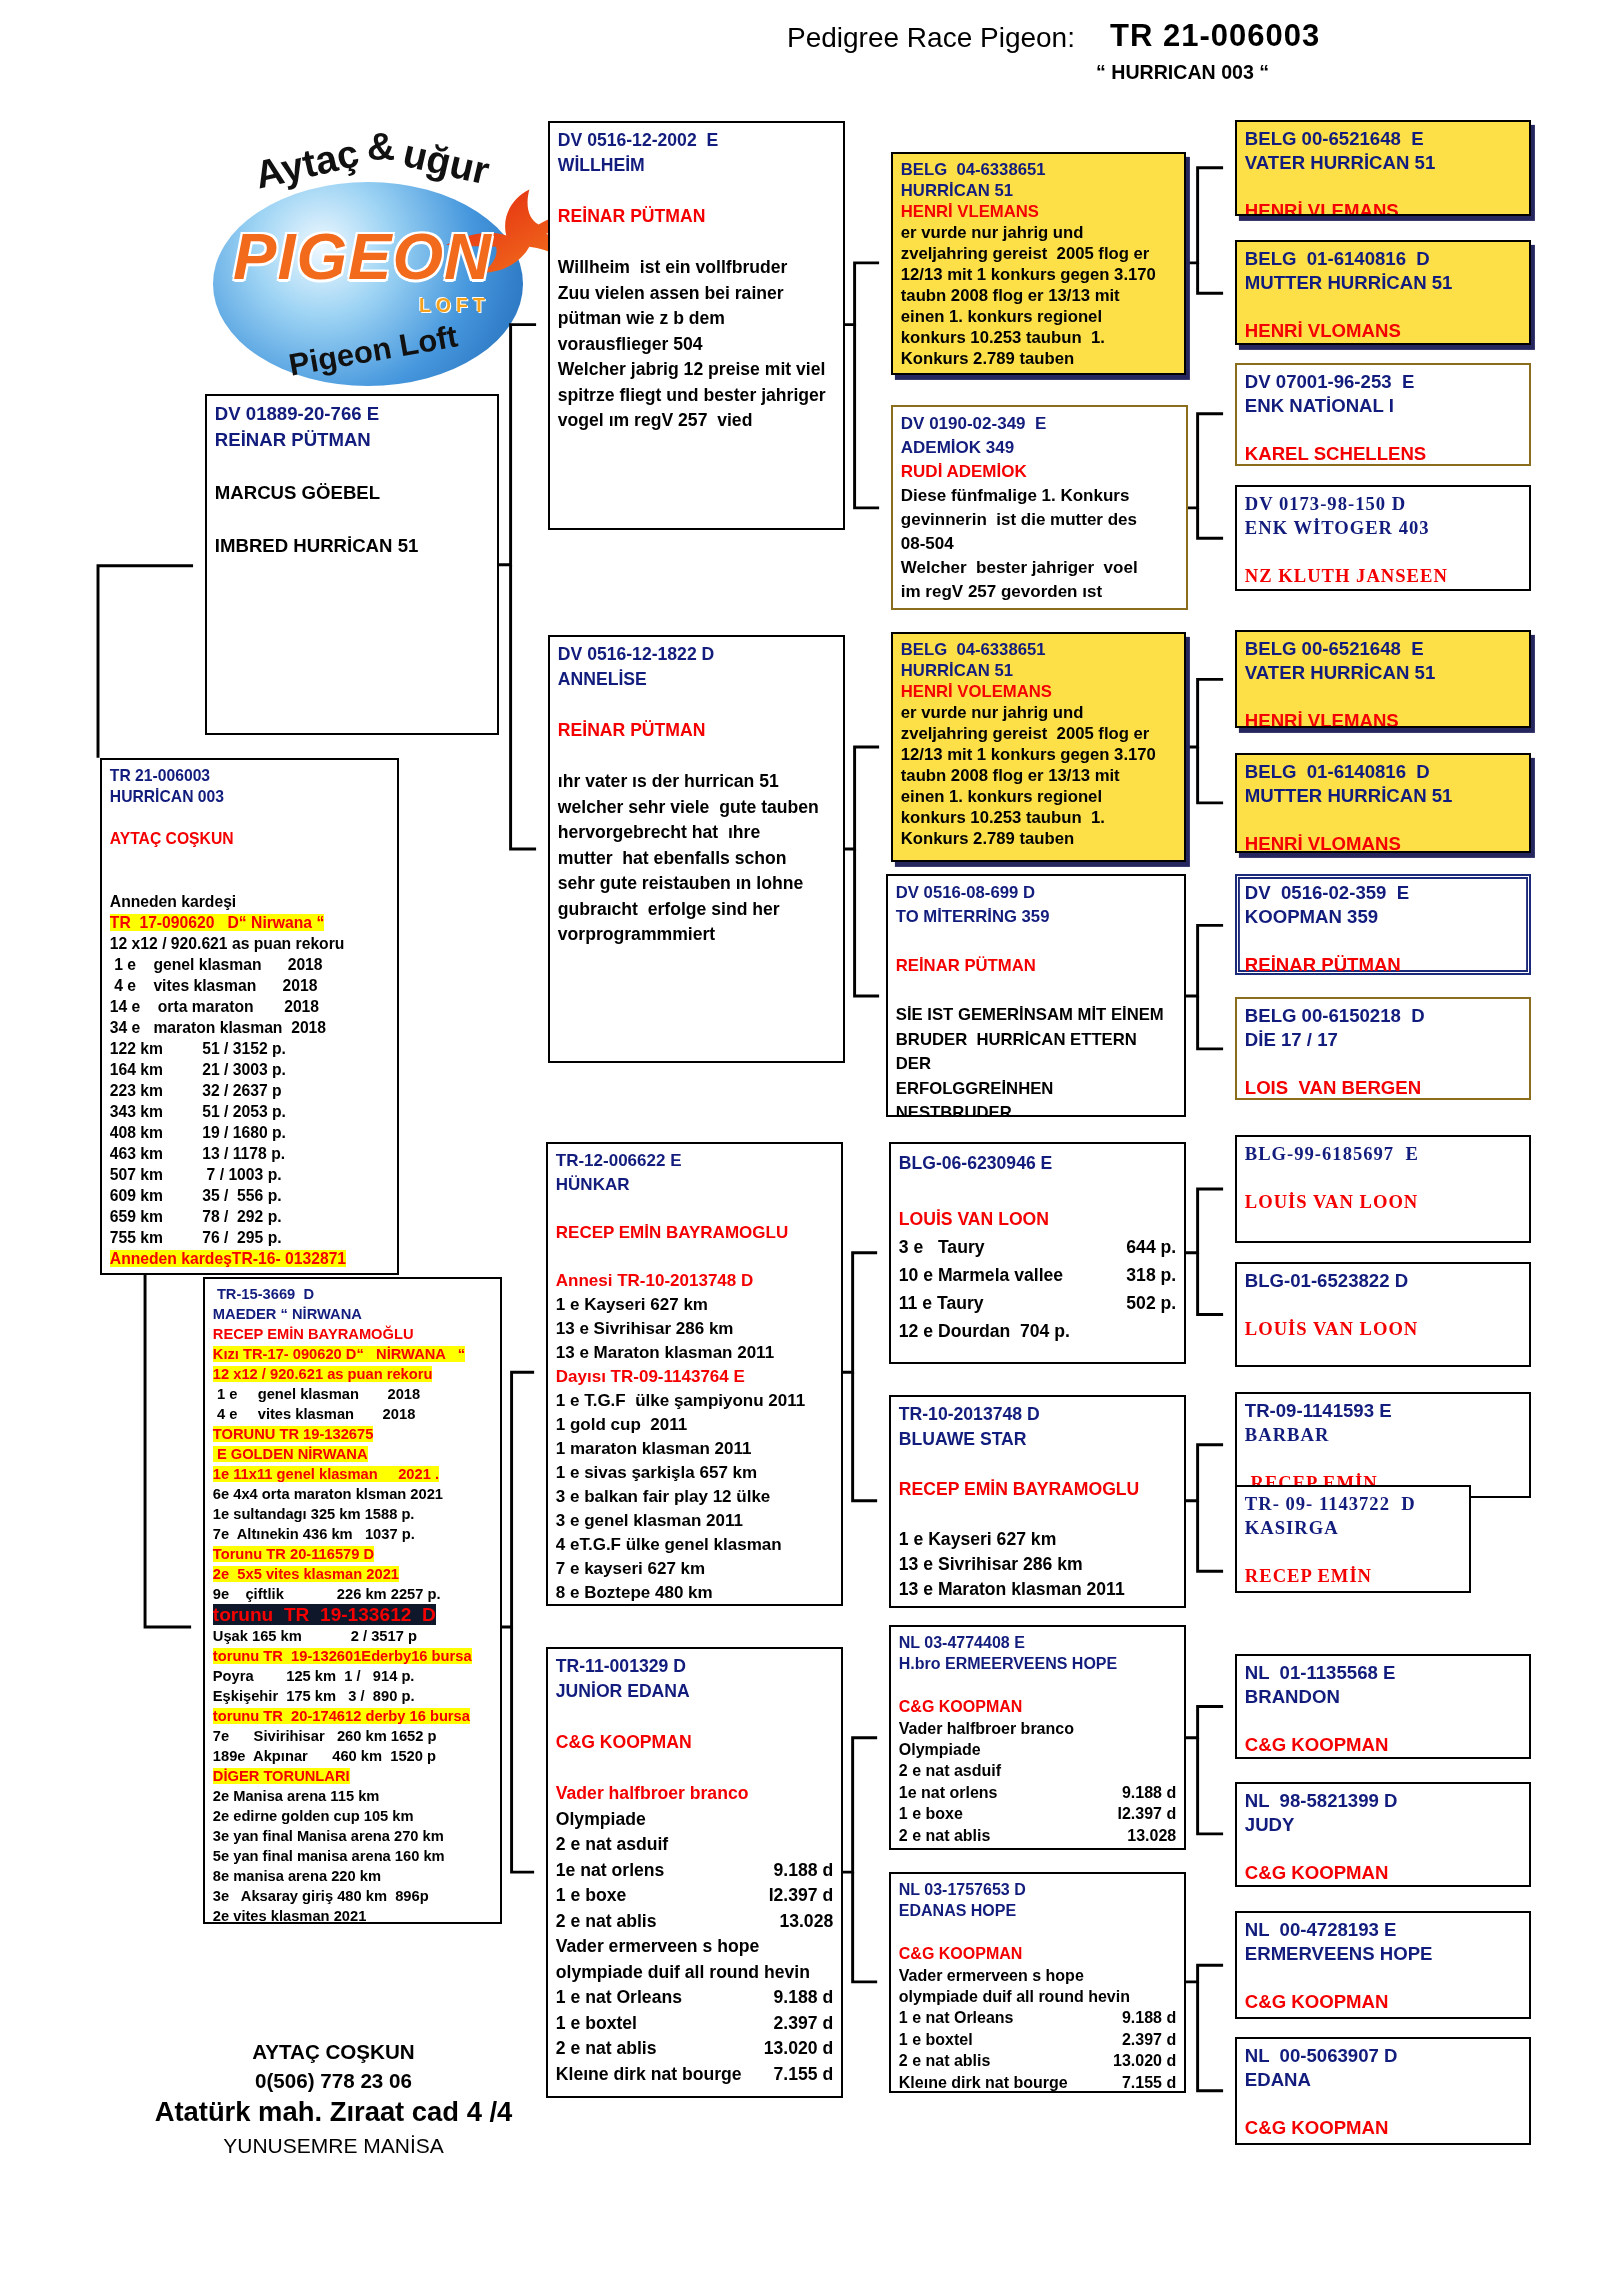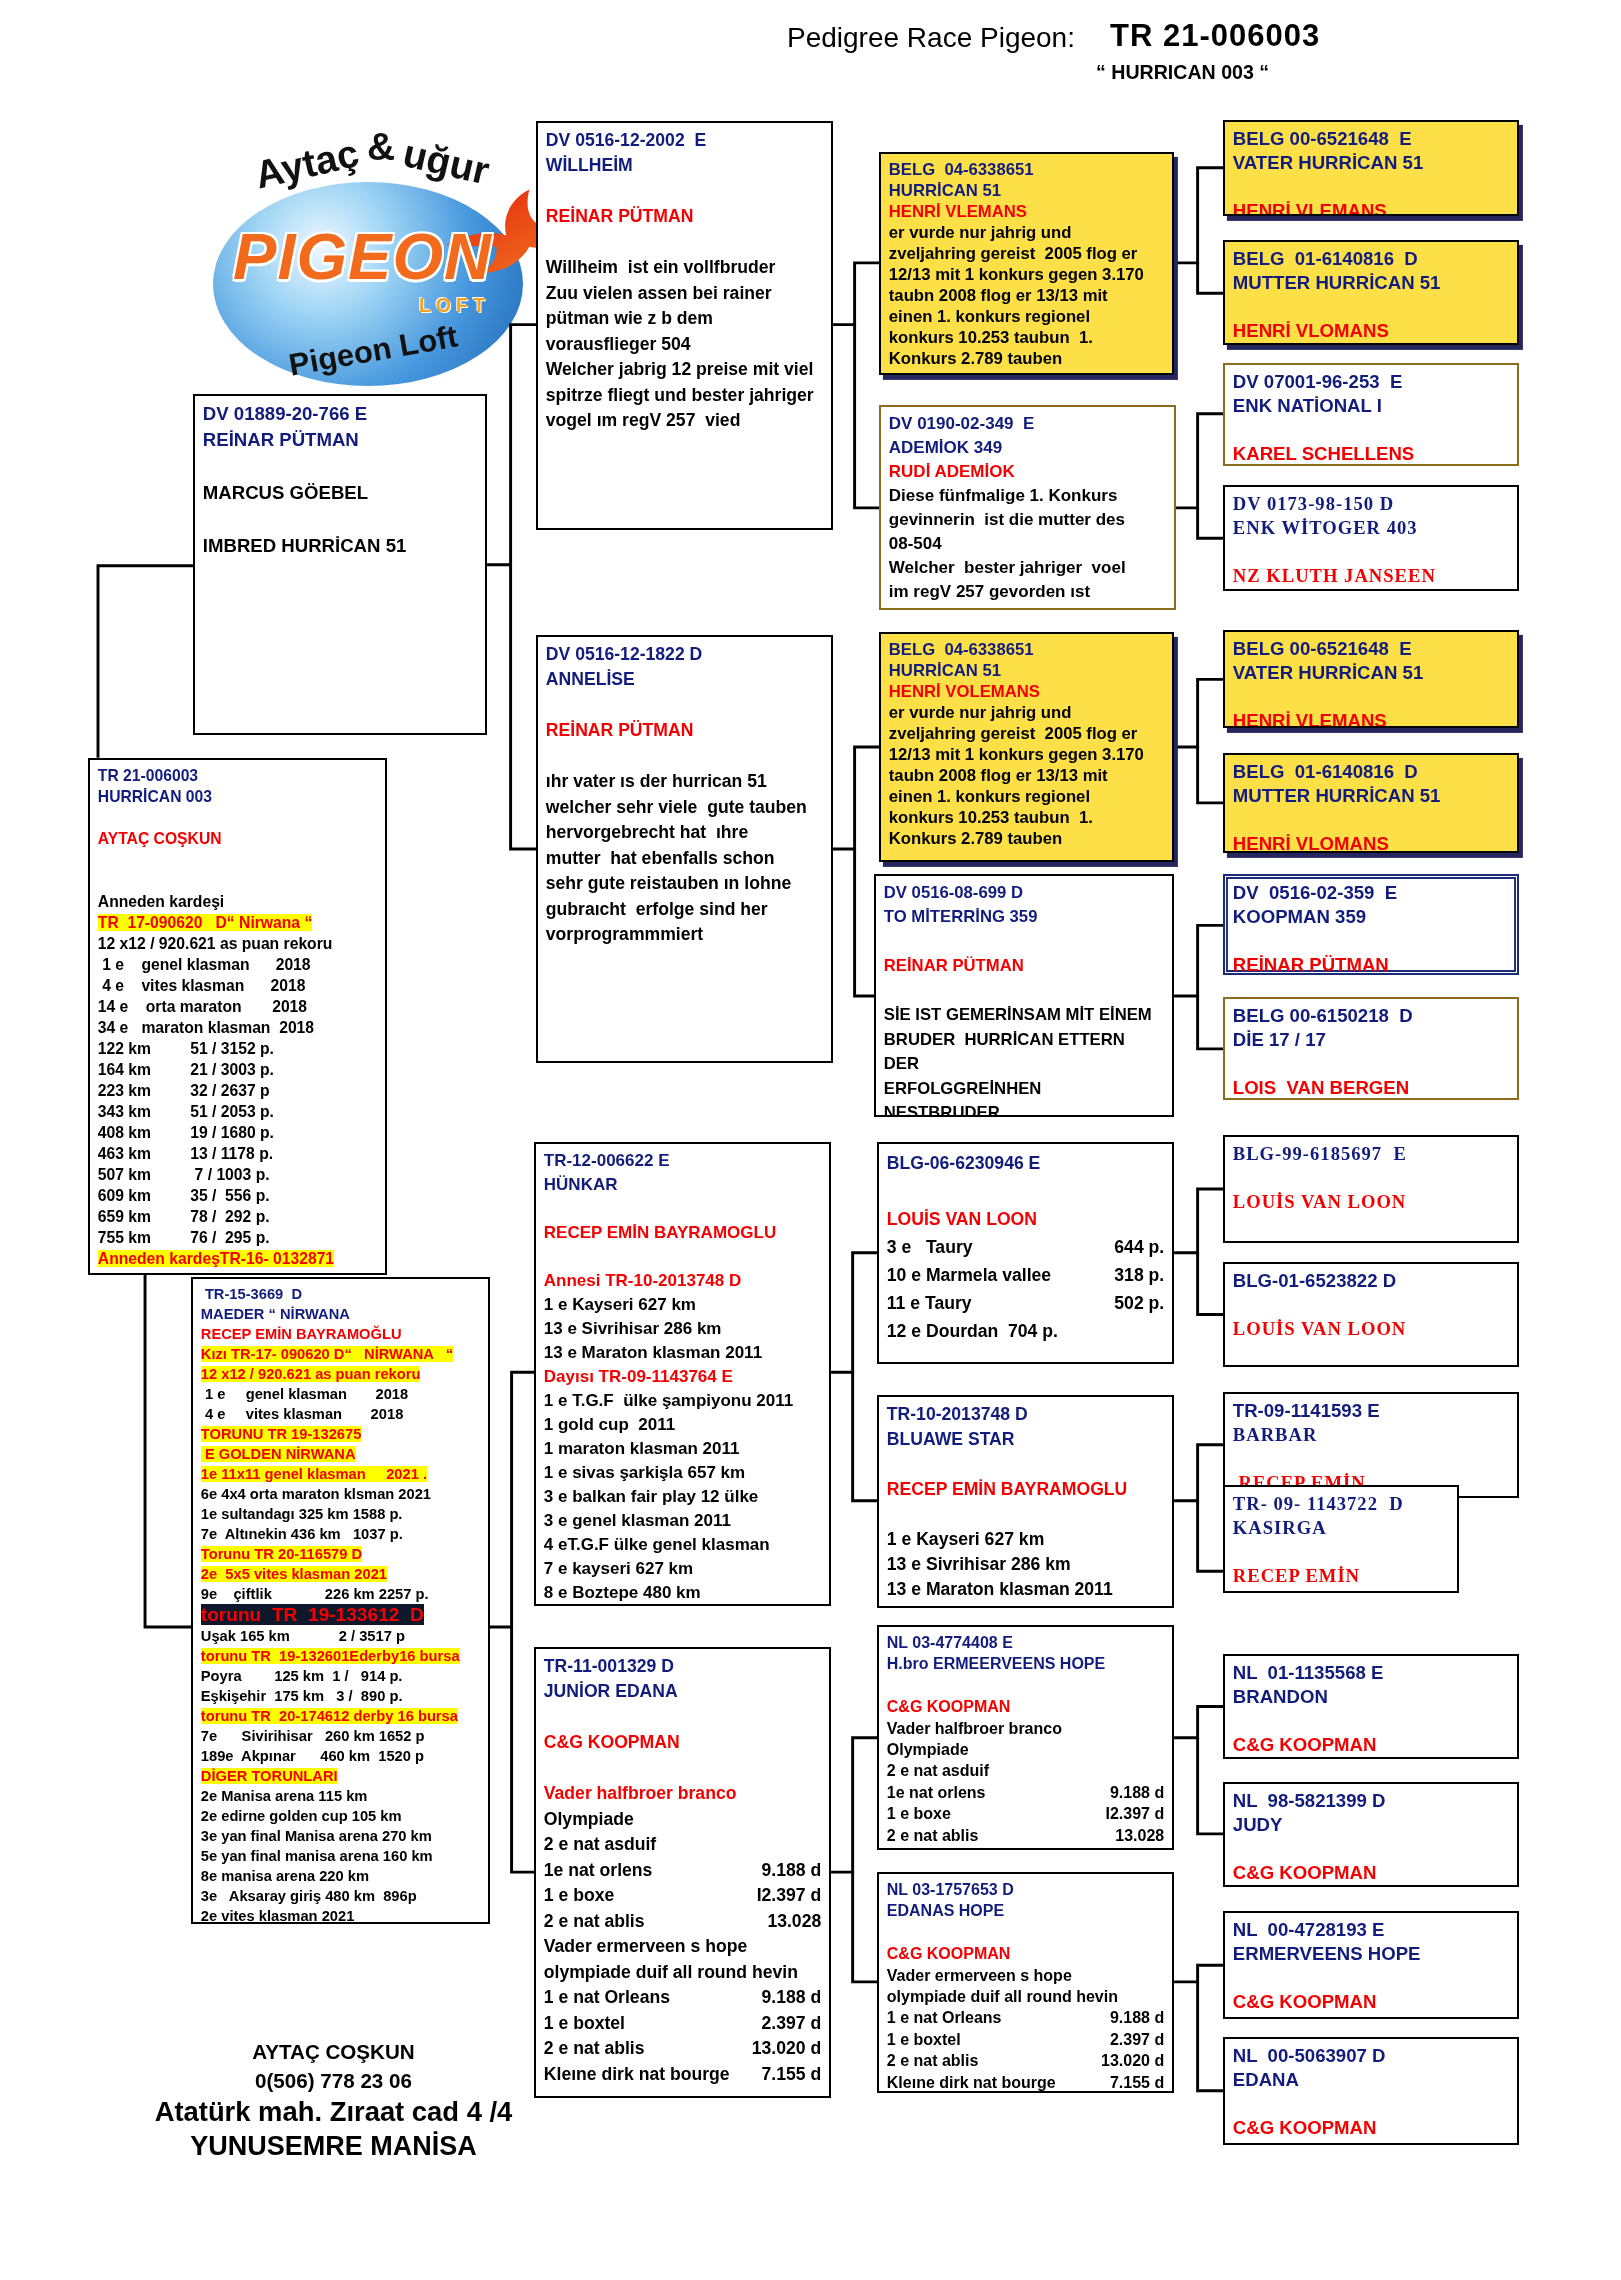--- a/index.html
+++ b/index.html
@@ -20,21 +20,21 @@
     color:#f26a1c;letter-spacing:1px;
     text-shadow:-2px -2px 0 #fff,2px -2px 0 #fff,-2px 2px 0 #fff,2px 2px 0 #fff,0 2.9px 0 #fff;}
   .logo .brand-sub{position:absolute;left:233px;top:169px;font-size:19.6px;font-weight:bold;color:#f5a11c;letter-spacing:4.9px;
     text-shadow:-1px -1px 0 #fff,1px 1px 0 #fff;}
   .logo .caption{position:absolute;left:102px;top:208px;font-size:31px;font-weight:bold;color:#111;transform:rotate(-10deg);}
   .logo .bird{position:absolute;left:251px;top:47px;width:157px;height:118px;}
   
   .connectors{position:absolute;left:0;top:0;pointer-events:none;}
   
   .box{position:absolute;background:#fff;border:2.9px solid #000;padding:4.9px 7.8px;box-sizing:border-box;
-       font-weight:bold;color:#000;overflow:hidden;}
+       font-weight:bold;color:#000;overflow:hidden;margin-left:12px;}
   .box.yellow{background:#fde047;box-shadow:3.9px 4.9px 0 #26265e;}
   .box.olive{border-color:#8a6d1d;}
   .box.navyb{border-color:#1c2a7a;box-shadow:0 0 0 1px #fff inset,0 0 0 2.9px #1c2a7a inset;}
   .ln{white-space:pre-wrap;}
   .ln.b{color:#121c7d;}
   .ln.r{color:#f40000;}
   .ln.k{color:#000;}
   .ln.h{color:#f40000;}
   .ln.h .lt{background:#ffff00;}
   .ln.hb{color:#f40000;font-size:1.3em;line-height:1.15;}
@@ -54,21 +54,21 @@
   .fs-col3w{font-size:16.7px;line-height:24.5px;}
   .fs-col3l{font-size:17.6px;line-height:28px;}
   .fs-col3t{font-size:17.6px;line-height:25px;}
   .fs-col3n{font-size:16px;line-height:21.4px;}
   .fs-col4{font-size:18.6px;line-height:24px;}
   
   .contact{position:absolute;left:108px;top:2037px;width:451px;text-align:center;color:#000;}
   .contact .c1{font-size:20.6px;font-weight:bold;line-height:29px;}
   .contact .c2{font-size:20.6px;font-weight:bold;line-height:29px;}
   .contact .c3{font-size:27.4px;font-weight:bold;line-height:34px;}
-  .contact .c4{font-size:27px;font-weight:bold;line-height:34px;}
+  .contact .c4{font-size:21px;font-weight:normal;line-height:34px;}
 </style>
 </head>
 <body>
 
 <div class="t-prefix">Pedigree Race Pigeon:</div>
 <div class="t-ring">TR  21-006003</div>
 <div class="t-quoted">“ HURRICAN 003 “</div>
 
 <div class="logo">
   <div class="globe"></div>

